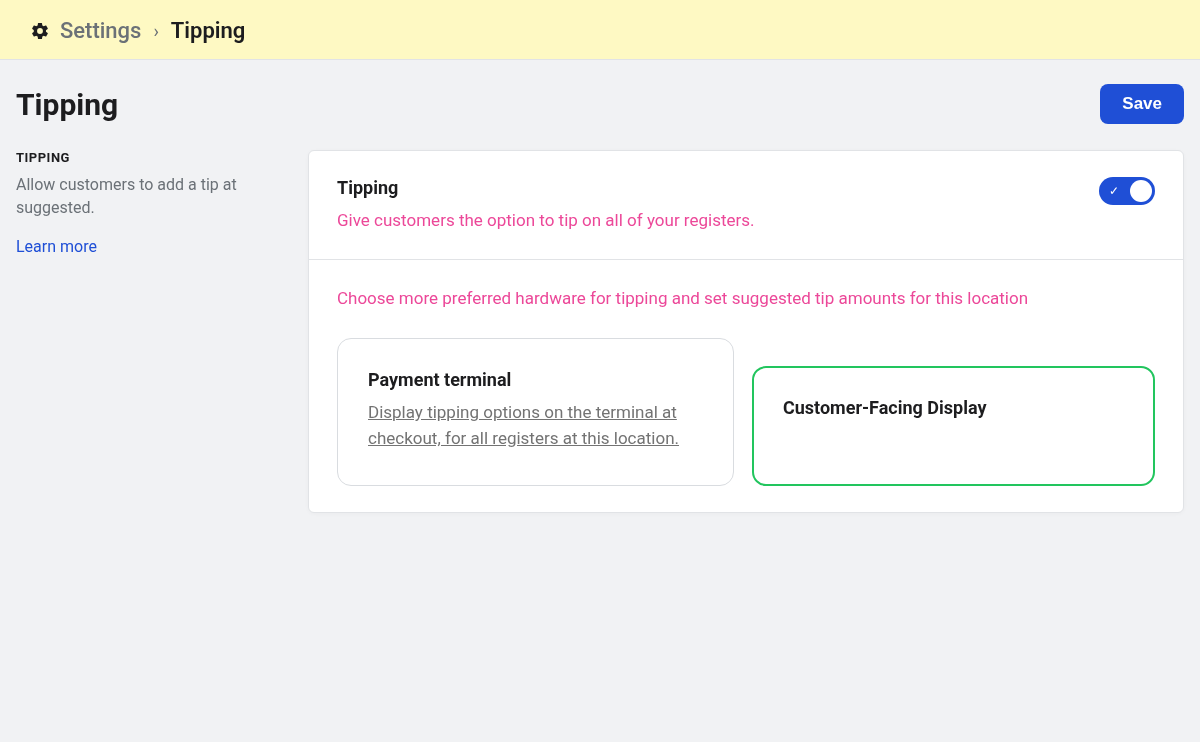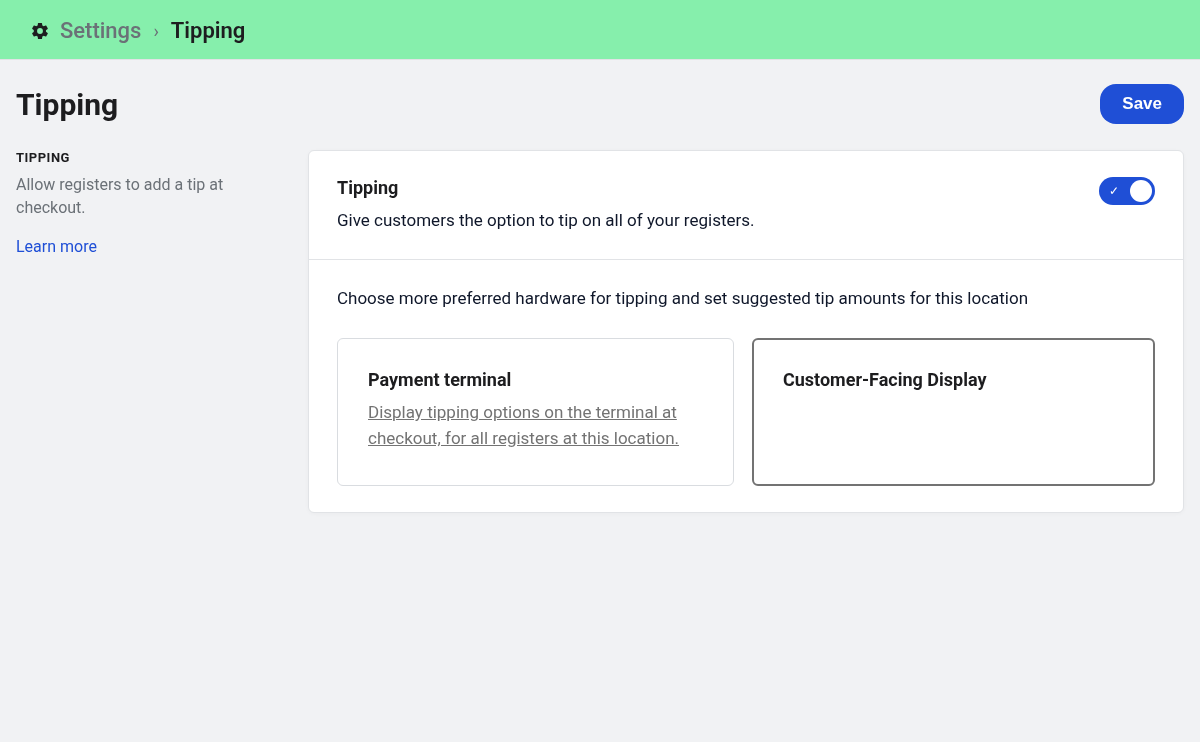--- a/index.html
+++ b/index.html
@@ -5,21 +5,21 @@
   * { box-sizing: border-box; }
   html, body { margin:0; padding:0; }
   body {
     font-family: -apple-system, BlinkMacSystemFont, "Segoe UI", Roboto, "Helvetica Neue", Arial, sans-serif;
     background:#f1f2f4;
     color:#1d1d1f;
     width:1200px;
     height:742px;
   }
   .topbar {
-    background:#86efac;
+    background:#fef9c3;
     border-bottom:1px solid #e1e3e6;
     padding:18px 30px 16px 30px;
     display:flex;
     align-items:center;
     gap:10px;
   }
   .gear-icon { width:20px; height:20px; color:#1d1d1f; display:inline-flex; }
   .crumb-settings { font-size:22px; font-weight:500; color:#6b7177; }
   .crumb-sep { font-size:18px; color:#6b7177; margin:0 2px; }
   .crumb-current { font-size:22px; font-weight:600; color:#1d1d1f; }
@@ -28,21 +28,21 @@
     display:flex;
     justify-content:space-between;
     align-items:center;
     padding:24px 16px 26px 16px;
   }
   .page-title { font-size:30px; font-weight:700; margin:0; color:#1d1d1f; }
   .save-btn {
     background:#1f4fd6;
     color:#ffffff;
     border:none;
-    border-radius:16px;
+    border-radius:8px;
     font-size:17px;
     font-weight:600;
     padding:10px 22px;
     cursor:pointer;
   }
 
   .content {
     display:flex;
     padding:0 16px;
     gap:28px;
@@ -63,21 +63,21 @@
     flex:1;
     background:#ffffff;
     border:1px solid #e1e3e6;
     border-radius:6px;
     box-shadow:0 1px 4px rgba(0,0,0,0.03);
   }
   .panel-section { padding:26px 28px; }
   .panel-section + .panel-section { border-top:1px solid #e1e3e6; }
   .section-row { display:flex; justify-content:space-between; align-items:flex-start; gap:20px; }
   .section-title { font-size:18px; font-weight:700; margin:0 0 10px 0; color:#1d1d1f; }
-  .section-sub { font-size:17px; color:#0f172a; margin:0; line-height:1.45; }
+  .section-sub { font-size:17px; color:#ec4899; margin:0; line-height:1.45; }
 
   
   .toggle {
     width:56px; height:28px; background:#1f4fd6; border-radius:14px;
     position:relative; flex:0 0 56px; cursor:pointer;
   }
   .toggle .check {
     position:absolute; left:10px; top:50%; transform:translateY(-50%);
     color:#ffffff; font-size:12px; line-height:1;
   }
@@ -85,28 +85,29 @@
     position:absolute; right:3px; top:3px; width:22px; height:22px;
     background:#ffffff; border-radius:50%;
   }
 
   .options-grid {
     display:flex; gap:18px; margin-top:28px;
   }
   .option-card {
     flex:1;
     border:1px solid #d9dce0;
-    border-radius:6px;
+    border-radius:14px;
     padding:30px 30px 34px 30px;
     cursor:pointer;
     background:#ffffff;
   }
   .option-card.selected {
-    border:2px solid #737373;
+    border:2px solid #22c55e;
     padding:29px 35px 33px 29px;
+    margin-top:28px;
   }
   .option-title { font-size:18px; font-weight:700; margin:0 0 10px 0; color:#1d1d1f; }
   .option-desc  { font-size:17px; color:#737373; margin:0; line-height:1.5;text-decoration:underline; }
 </style>
 </head>
 <body>
 
 <div class="topbar">
   <span class="gear-icon">
     <svg viewBox="0 0 24 24" width="20" height="20" fill="currentColor">
@@ -120,21 +121,21 @@
 
 <div class="page-header">
   <h1 class="page-title">Tipping</h1>
   <button class="save-btn">Save</button>
 </div>
 
 <div class="content">
 
   <div class="side">
     <p class="side-heading">TIPPING</p>
-    <p class="side-desc">Allow registers to add a tip at checkout.</p>
+    <p class="side-desc">Allow customers to add a tip at suggested.</p>
     <a class="learn-more">Learn more</a>
   </div>
 
   <div class="panel">
 
     <div class="panel-section">
       <div class="section-row">
         <div>
           <p class="section-title">Tipping</p>
           <p class="section-sub">Give customers the option to tip on all of your registers.</p>

